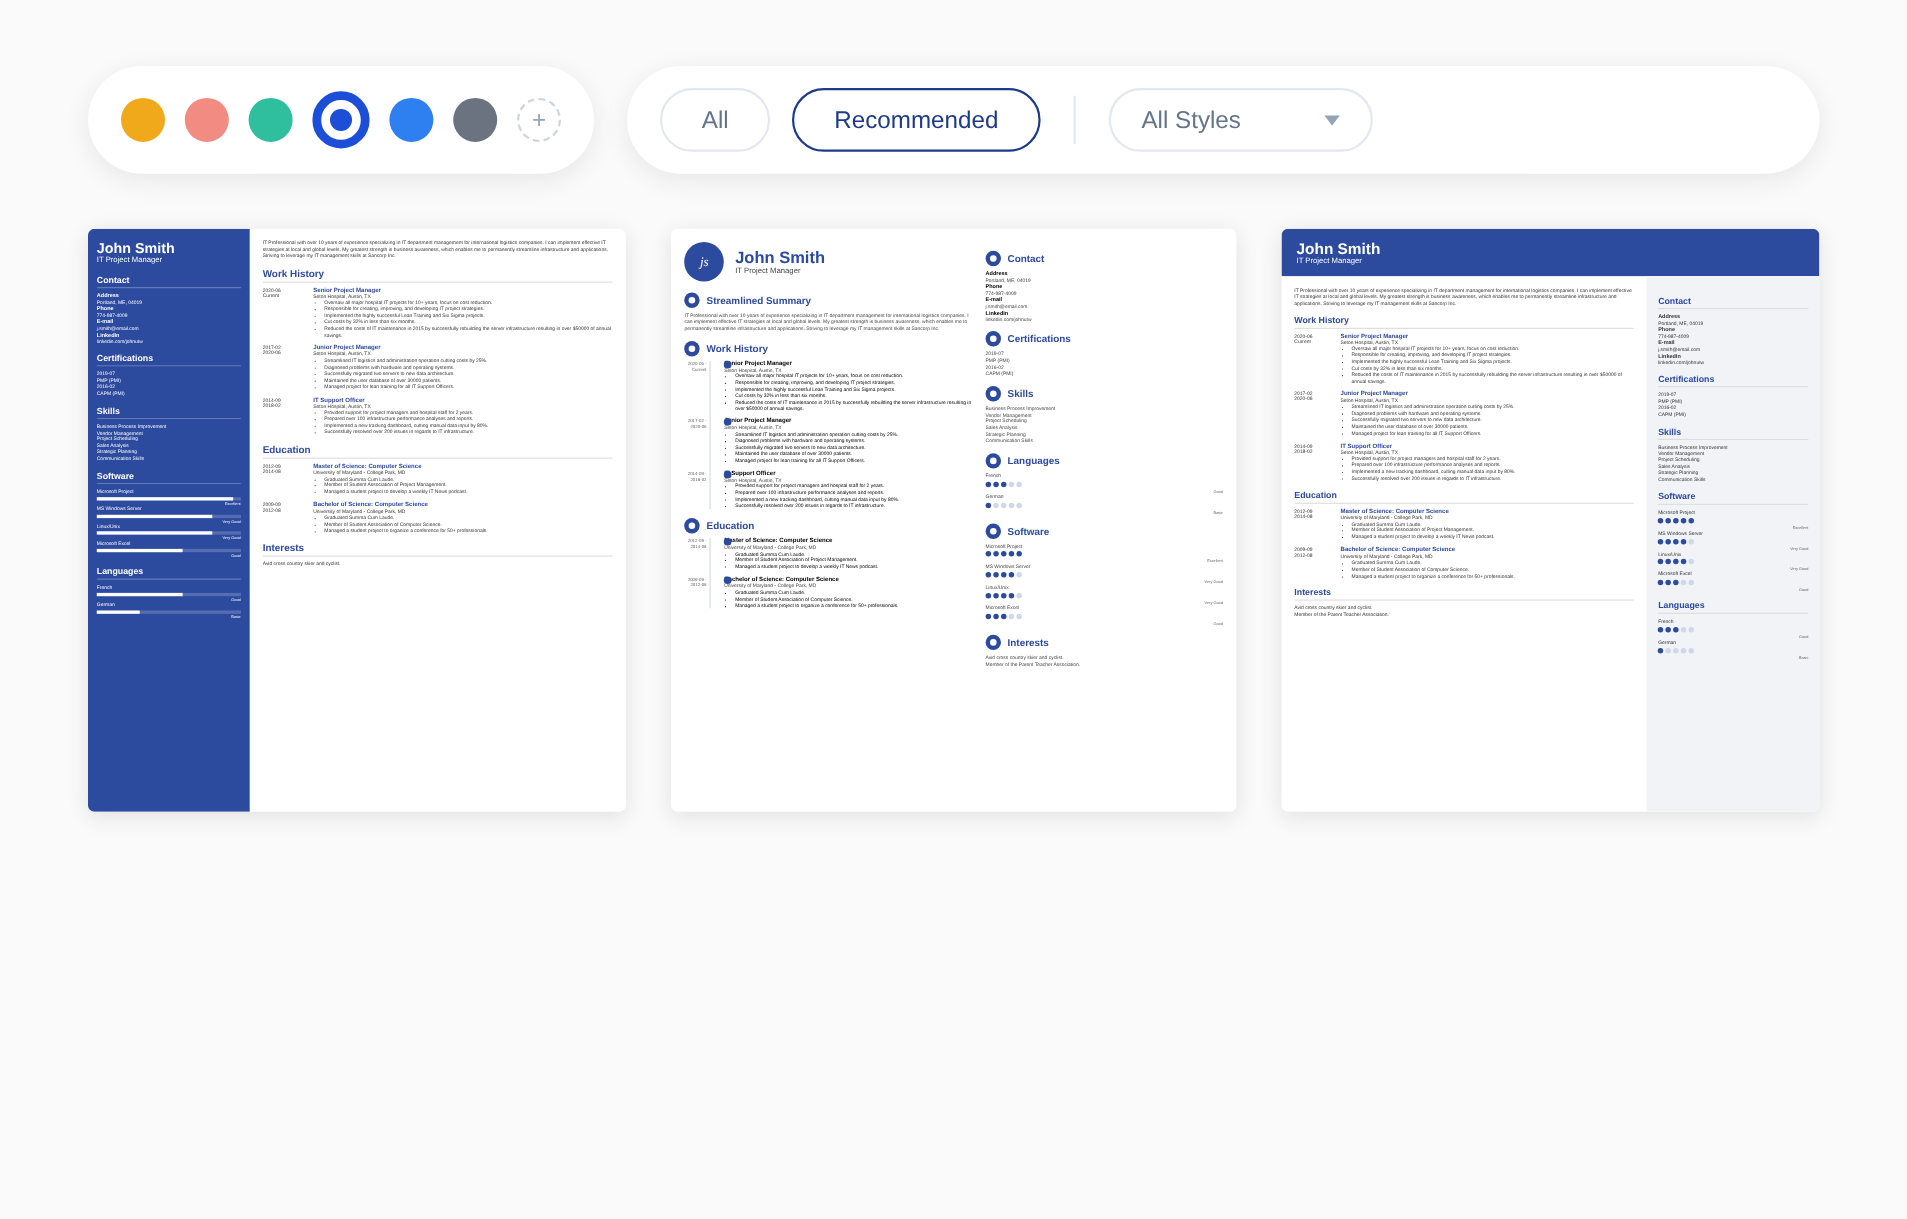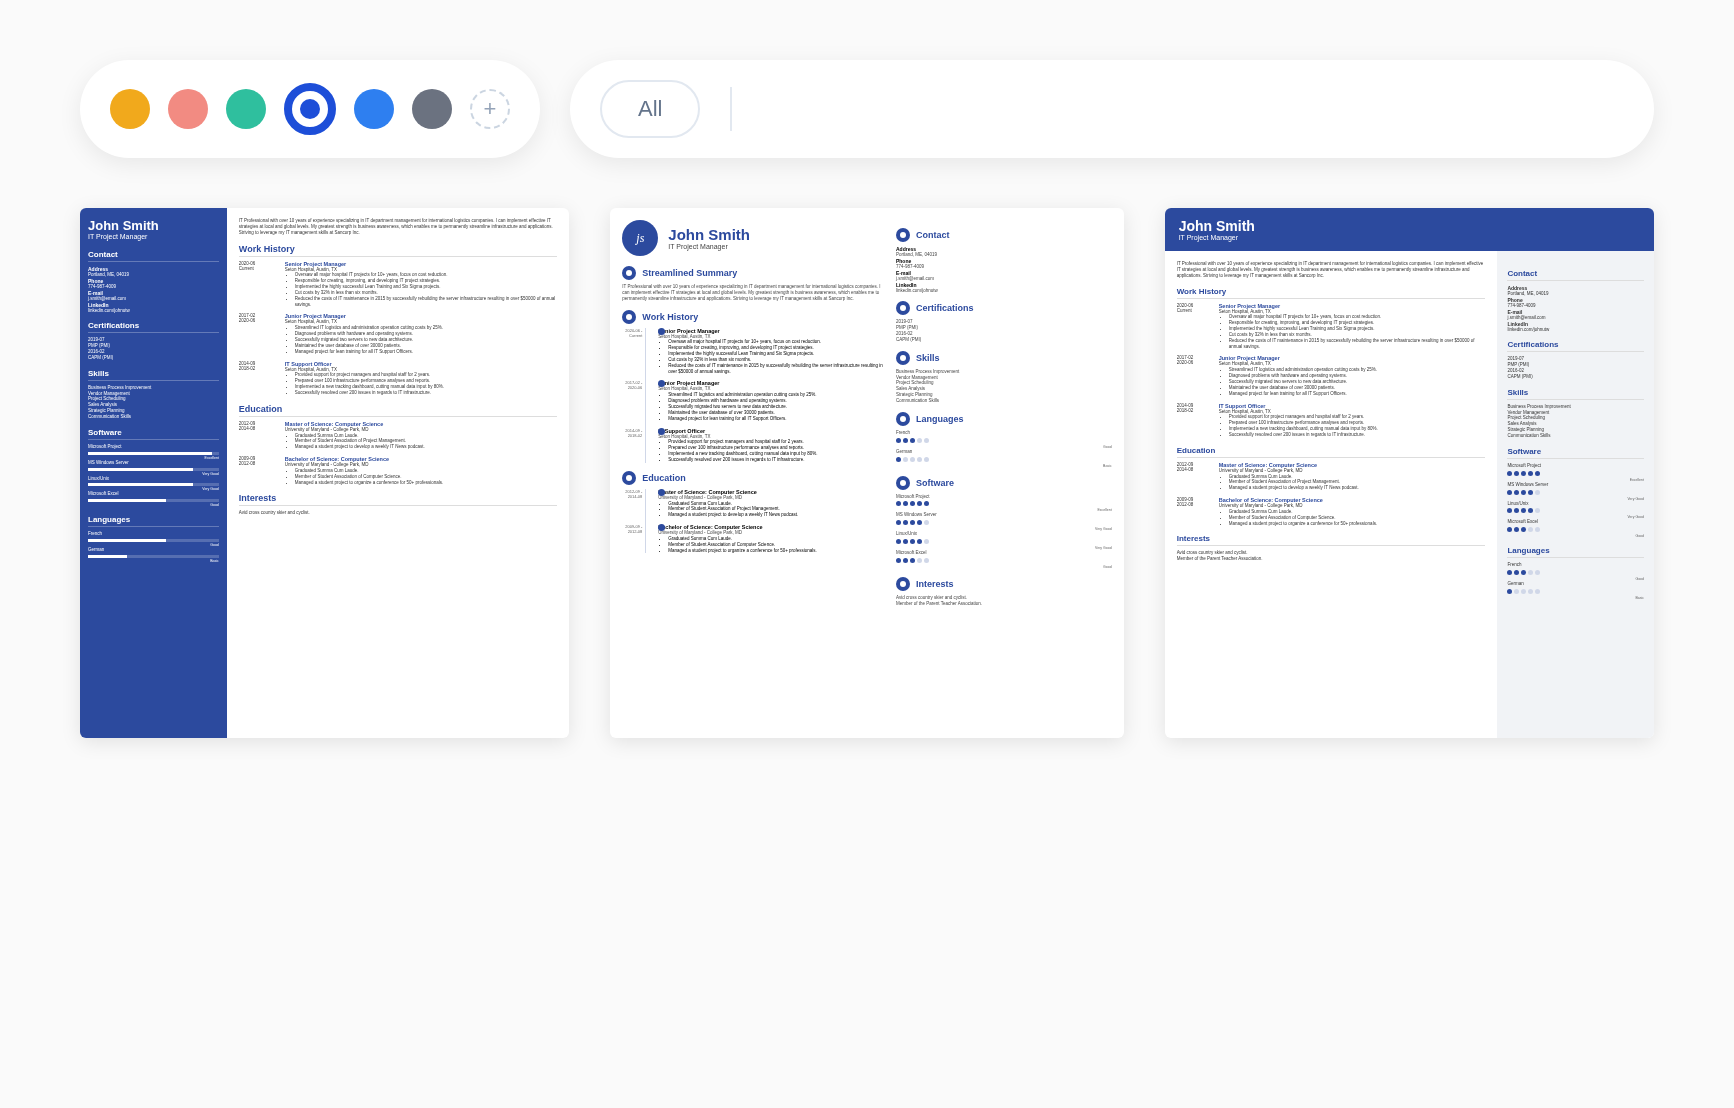--- a/index.html
+++ b/index.html
@@ -91,21 +91,26 @@
     <div class="swatch" style="background:#f1a91c"></div>
     <div class="swatch" style="background:#f28b82"></div>
     <div class="swatch" style="background:#2fbf9e"></div>
     <div class="swatch selected"></div>
     <div class="swatch" style="background:#2e7ff0"></div>
     <div class="swatch" style="background:#6b7280"></div>
     <div class="swatch add">+</div>
   </div>
   <div class="filters">
     <div class="pill">All</div>
+    <div class="pill active">Recommended</div>
     <div class="divider"></div>
+    <div class="dropdown">
+      <span>All Styles</span>
+      <span class="chev"></span>
+    </div>
   </div>
 </div>
 
 <div class="gallery">
 
   <div class="card t1">
     <div class="t1-side">
       <div class="t1-name">John Smith</div>
       <div class="t1-title">IT Project Manager</div>
       <div class="t1-sh">Contact</div>

